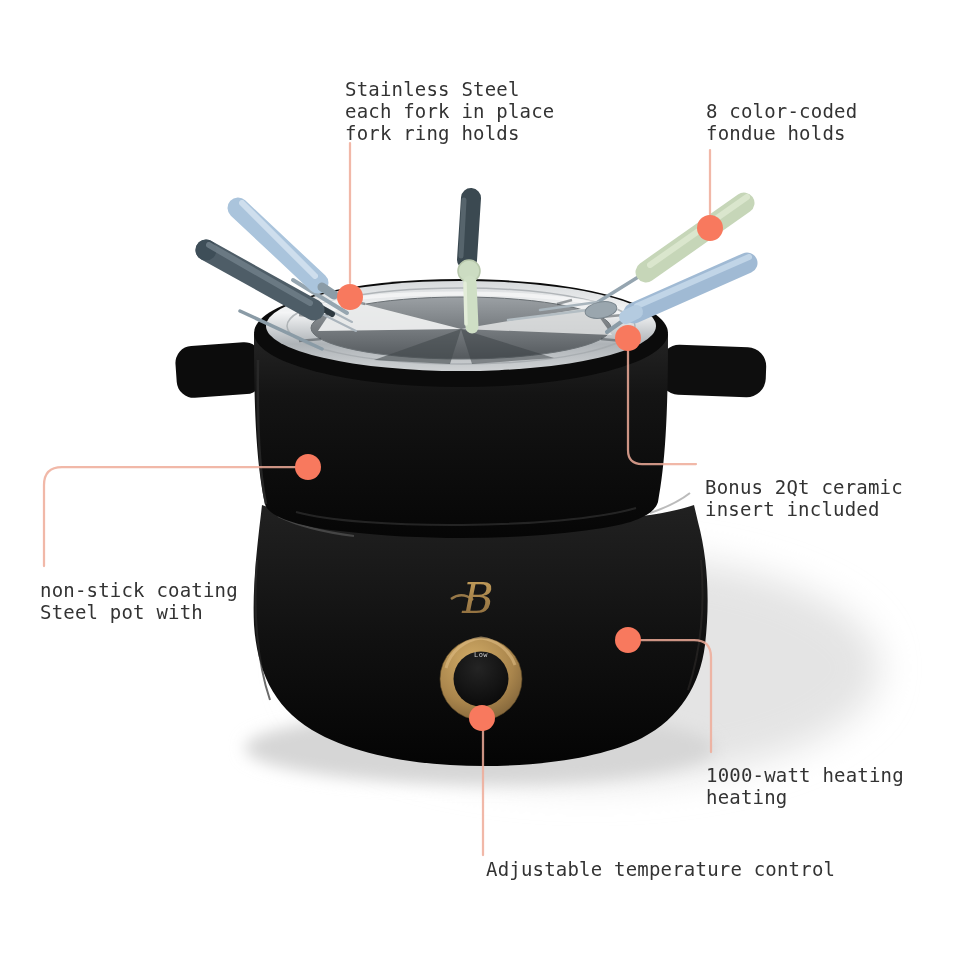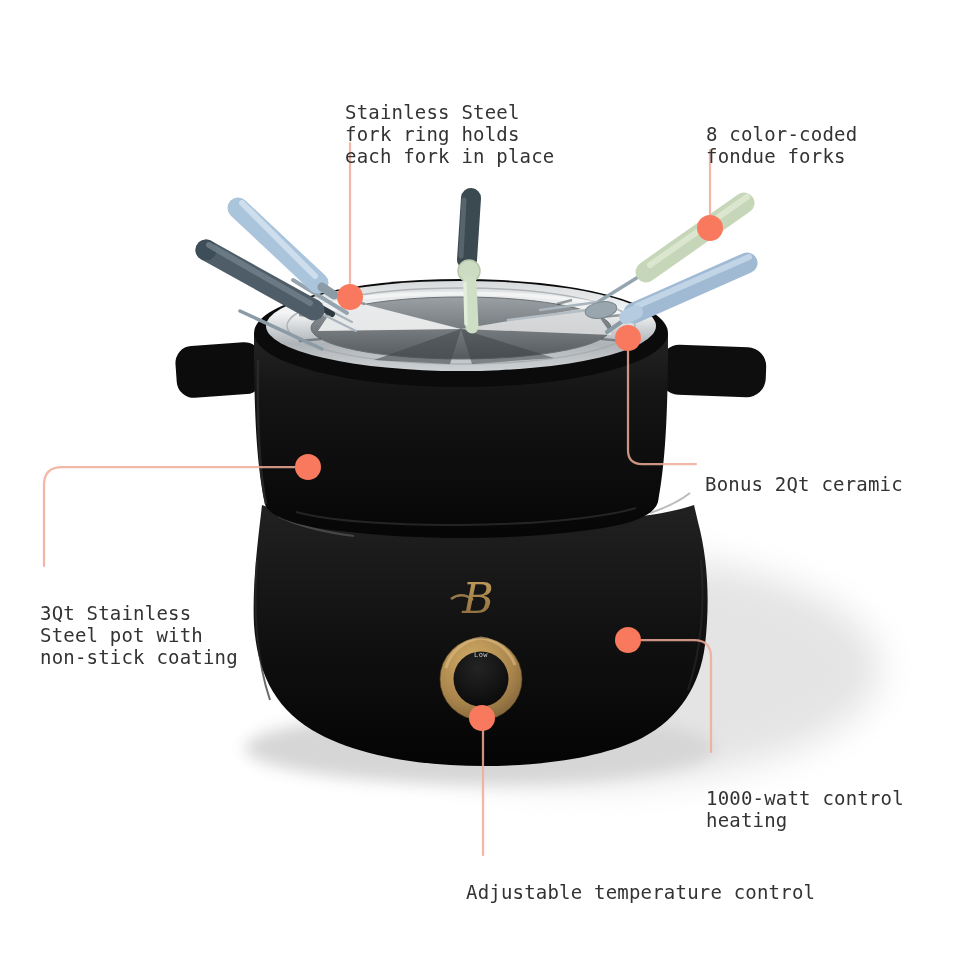--- a/index.html
+++ b/index.html
@@ -8,21 +8,20 @@
     background:var(--background,#fff);
     font-family:"DejaVu Sans Mono",monospace;
   }
   #scene{position:absolute;inset:0;}
   .callout{
     position:absolute;
     font:19px/22px "DejaVu Sans Mono",monospace;
     color:var(--text,#333);
     white-space:nowrap;
     letter-spacing:.2px;
-    margin-top:23px;
   }
   .leader{stroke:var(--leader-line,#eeab99);stroke-width:2.25;fill:none;stroke-linecap:round;opacity:.85;}
   .dot{fill:var(--accent,#f8795e);}
 </style>
 </head>
 <body>
 
 <div id="stage">
 
   <svg id="scene" viewBox="0 0 960 960">
@@ -179,41 +178,41 @@
       <circle class="dot" cx="710" cy="228" r="13"></circle>
       <circle class="dot" cx="628" cy="338" r="13"></circle>
       <circle class="dot" cx="308" cy="467" r="13"></circle>
       <circle class="dot" cx="628" cy="640" r="13"></circle>
       <circle class="dot" cx="482" cy="718" r="13"></circle>
     </g>
   </svg>
 
   <div class="callout" style="left:345px;top:78px">
     <div>Stainless Steel</div>
+    <div>each fork in place</div>
     <div>fork ring holds</div>
-    <div>each fork in place</div>
   </div>
 
   <div class="callout" style="left:706px;top:100px">
     <div>8 color-coded</div>
-    <div>fondue forks</div>
-  </div>
-
-  <div class="callout" style="left:705px;top:450px">
+    <div>fondue holds</div>
+  </div>
+
+  <div class="callout" style="left:705px;top:476px">
     <div>Bonus 2Qt ceramic</div>
+    <div>insert included</div>
   </div>
 
   <div class="callout" style="left:40px;top:579px">
-    <div>3Qt Stainless</div>
+    <div>non-stick coating</div>
     <div>Steel pot with</div>
-    <div>non-stick coating</div>
   </div>
 
   <div class="callout" style="left:706px;top:764px">
-    <div>1000-watt control</div>
+    <div>1000-watt heating</div>
     <div>heating</div>
   </div>
 
-  <div class="callout" style="left:466px;top:858px">
+  <div class="callout" style="left:486px;top:858px">
     <div>Adjustable temperature control</div>
   </div>
 
 </div>
 
 </body></html>

